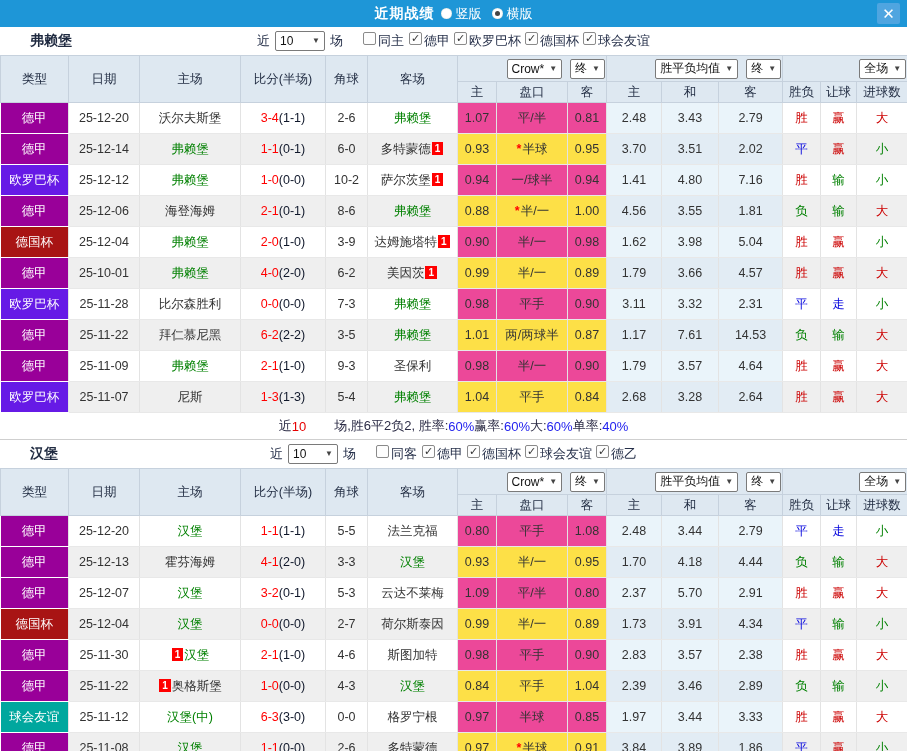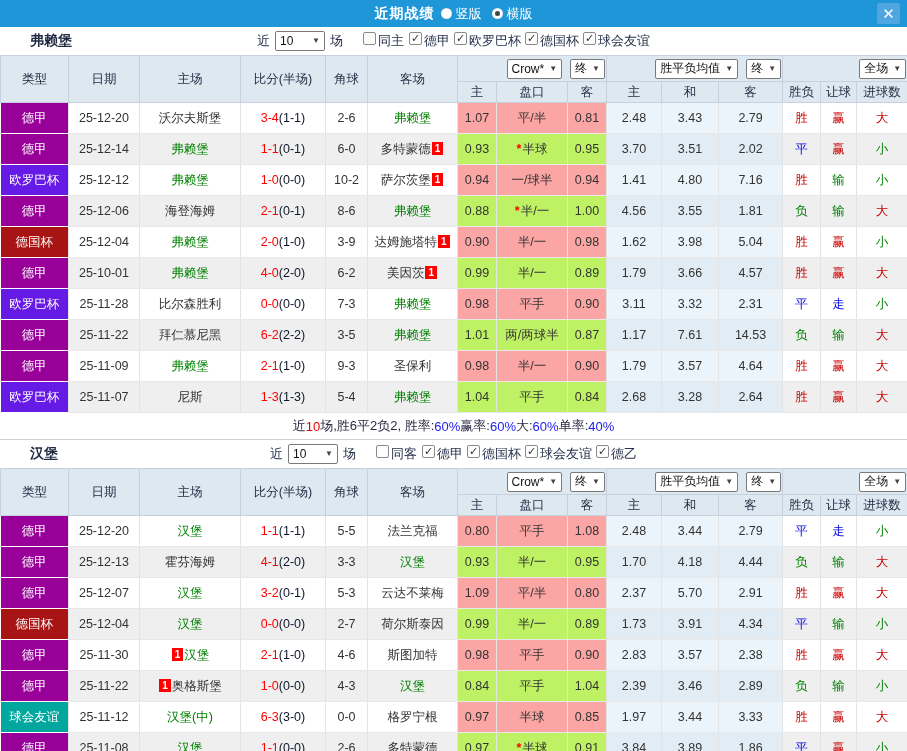--- a/index.html
+++ b/index.html
@@ -37,22 +37,22 @@
   table{border-collapse:collapse;table-layout:fixed;width:907px;font-size:12.5px;color:#333}
   thead td{background:#dee8f1;border:1px solid #c6d1dd;text-align:center;color:#1f2a40;vertical-align:middle}
   thead tr.h1 td{height:23px}
   thead tr.h2 td{height:18px;font-size:12.5px}
   .selwrap{display:flex;align-items:center;justify-content:flex-end;gap:8px}
   tbody td{height:28px;text-align:center;border-right:1px solid #e3e3e3;border-bottom:1px solid #e8e8e8;
     overflow:hidden;white-space:nowrap;vertical-align:middle}
   tr.odd{background:#fff}
   tr.even{background:#efefef}
   td.type{color:#fff;border-bottom:1px solid #fff;font-size:12.5px}
-  tr.odd td.cream{background:#fca5a5}
-  tr.even td.cream{background:#bef264}
+  tr.odd td.cream{background:#ec4899}
+  tr.even td.cream{background:#fde047}
   tr.odd td.lblue{background:#eaf4fa}
   tr.even td.lblue{background:#e2ecf4}
   .tname{color:#333;cursor:pointer}
   .tname.green{color:#008000}
   .s-main{color:#ff0000}
   .s-half{color:#0f172a}
   .star{color:#ff0000;font-weight:bold;margin-right:1px}
   .badge{background:#ff0000;color:#fff;font-size:10px;font-weight:bold;line-height:13px;
     display:inline-block;padding:0 3px;margin:0 1px;vertical-align:1px}
   td.res{font-weight:normal}
@@ -353,21 +353,21 @@
     <td class="lblue">2.64</td>
     <td class="res" style="color: rgb(204, 0, 0);">胜</td>
     <td class="res" style="color: rgb(204, 0, 0);">赢</td>
     <td class="res" style="color: rgb(204, 0, 0);">大</td>
   </tr>
           </tbody>
     </table>
     <div class="summary-row">
           <span style="color: rgb(43, 43, 69);">近</span>
           <span style="color: rgb(230, 0, 0);">10</span>
-          <span style="color: rgb(43, 43, 69);">场,胜6平2负2, 胜率:</span>
+          <span style="color: rgb(43, 43, 69); padding-left: 28px;">场,胜6平2负2, 胜率:</span>
           <span style="color: rgb(34, 34, 238);">60%</span>
           <span style="color: rgb(43, 43, 69);"> 赢率:</span>
           <span style="color: rgb(34, 34, 238);">60%</span>
           <span style="color: rgb(43, 43, 69);"> 大:</span>
           <span style="color: rgb(34, 34, 238);">60%</span>
           <span style="color: rgb(43, 43, 69);"> 单率:</span>
           <span style="color: rgb(34, 34, 238);">40%</span>
         </div>
   </div>
 

